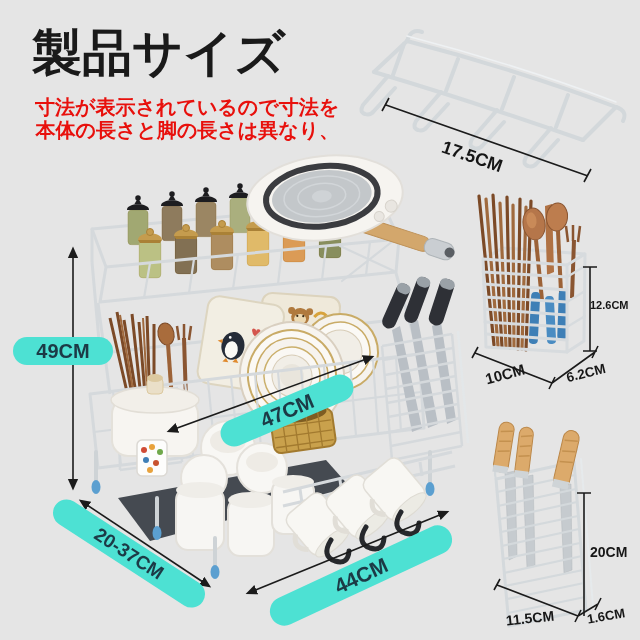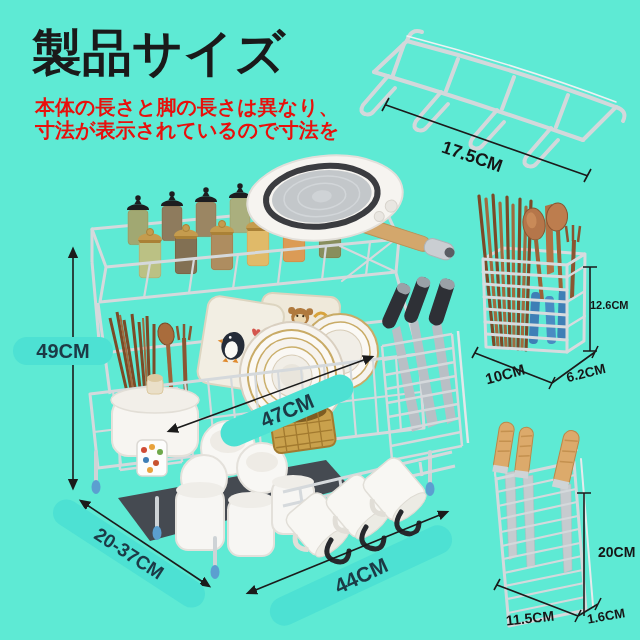--- a/index.html
+++ b/index.html
@@ -1,35 +1,35 @@
 <!DOCTYPE html>
 <html><head>
 <meta charset="utf-8">
 <style>
   html,body{margin:0;padding:0;background:#fff;}
-  .canvas{position:relative;width:640px;height:640px;background:#5eead4;overflow:hidden;
-          font-family:"Liberation Sans",sans-serif;}
+  .canvas{position:relative;width:640px;height:640px;background:#e5e5e5;overflow:hidden;
+          font-family:"Liberation Sans",sans-serif;text-align:right;}
   #scene{position:absolute;left:0;top:0;}
   .page-title{position:absolute;left:32px;top:20px;font-size:50px;font-weight:bold;
               color:#1a1a1a;letter-spacing:0px;white-space:nowrap;}
   .notice{position:absolute;left:35px;top:96px;color:#e8100c;font-size:20px;
           font-weight:bold;line-height:22.5px;white-space:nowrap;}
   .pill{position:absolute;background:#4de1d3;border-radius:999px;display:flex;
         align-items:center;justify-content:center;font-weight:bold;color:#1c3a46;
         white-space:nowrap;}
   .pill-49{left:13px;top:337px;width:100px;height:28px;font-size:20px;}
   .pill-47{left:216px;top:397px;width:142px;height:27px;font-size:21px;transform:rotate(-23deg);}
   .pill-2037{left:41px;top:540px;width:176px;height:27px;font-size:19px;transform:rotate(33deg);}
   .pill-44{left:262px;top:561px;width:198px;height:29px;font-size:21px;transform:rotate(-25deg);}
   .dlabel{position:absolute;font-weight:bold;color:#161616;white-space:nowrap;}
   .lab-175{left:472px;top:157px;font-size:18px;transform:translate(-50%,-50%) rotate(19deg);}
   .lab-126{left:590px;top:299px;font-size:11px;}
   .lab-10{left:505px;top:374px;font-size:15px;transform:translate(-50%,-50%) rotate(-15deg);}
   .lab-62{left:586px;top:373px;font-size:13.5px;transform:translate(-50%,-50%) rotate(-14deg);}
-  .lab-20{left:590px;top:544px;font-size:14px;margin-left:8px;}
+  .lab-20{left:590px;top:544px;font-size:14px;}
   .lab-115{left:530px;top:618px;font-size:14px;transform:translate(-50%,-50%) rotate(-6deg);}
   .lab-16{left:606px;top:616px;font-size:13px;transform:translate(-50%,-50%) rotate(-10deg);}
 </style>
 </head>
 <body>
 
 <div class="canvas">
 
   <svg id="scene" width="640" height="640" viewBox="0 0 640 640">
     <defs>
@@ -383,22 +383,22 @@
       <path d="M552,383 L595,352 M598,346 L592,358"></path>
       <path d="M584,493 L584,616 M577,493 L591,493"></path>
       <path d="M497,585 L578,616 M500,579 L494,590"></path>
       <path d="M578,616 L598,604 M581,610 L575,622 M601,598 L595,610"></path>
     </g>
   </svg>
 
   <div class="page-title">製品サイズ</div>
 
   <div class="notice">
+    <div>寸法が表示されているので寸法を</div>
     <div>本体の長さと脚の長さは異なり、</div>
-    <div>寸法が表示されているので寸法を</div>
   </div>
 
   <div class="pill pill-49">
     <span>49CM</span>
   </div>
   <div class="pill pill-47">
     <span>47CM</span>
   </div>
   <div class="pill pill-2037">
     <span>20-37CM</span>

